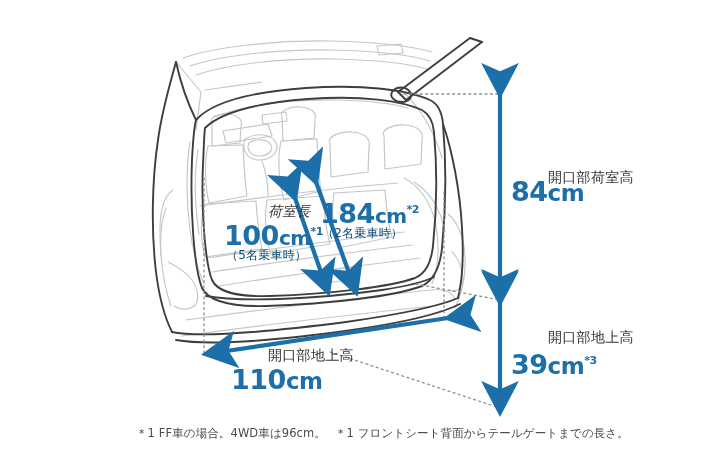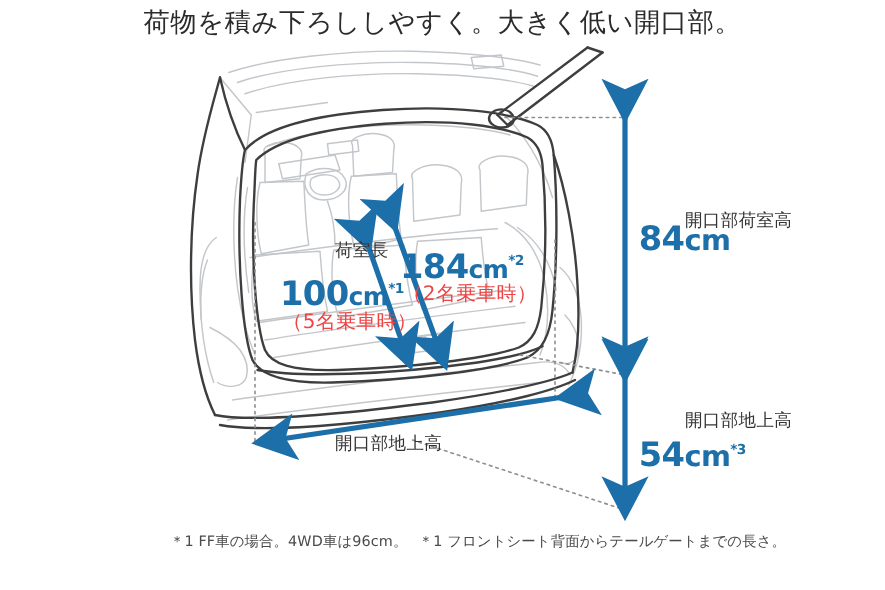--- a/index.html
+++ b/index.html
@@ -33,29 +33,29 @@
     color: #333333;
     letter-spacing: 0.3px;
     margin-left: 36px;
   }
   .lbl-val {            
     color: #1c6fa8;
     font-weight: bold;
     letter-spacing: -0.5px;
   }
   .lbl-sub {            
-    font-size: 16px;
-    color: #ef4444;
+    font-size: 12px;
+    color: #0c4a6e;
     letter-spacing: 0.2px;
     text-align: center;
   }
   .sup { font-size: 11px; vertical-align: super; font-weight: bold; }
 
   
-  #cargo-len-cap { left: 232px; top: 194px; }
+  #cargo-len-cap { left: 232px; top: 204px; font-style: italic; }
   #cargo-100 { left: 224px; top: 222px; font-size: 27px; }
   #cargo-100 .unit { font-size: 20px; }
   #cargo-100-sub { left: 226px; top: 249px; }
 
   #cargo-184 { left: 320px; top: 200px; font-size: 27px; text-align: right; }
   #cargo-184 .unit { font-size: 20px; }
   #cargo-184-sub { left: 322px; top: 227px; }
 
   
   #h-open-cap  { left: 512px; top: 170px; }
@@ -81,21 +81,20 @@
     letter-spacing: 0.1px;
   }
   .notes span { white-space: nowrap; }
   .note-gap { display: inline-block; width: 9px; }
 </style>
 </head>
 <body>
 
 <div id="page">
 
-  <div class="title">荷物を積み下ろししやすく。大きく低い開口部。</div>
 
   <svg id="art" viewBox="0 0 708 472">
     <defs>
       <marker id="ah" markerWidth="9" markerHeight="9" refX="7.4" refY="4.5" orient="auto">
         <path d="M0,0 L8.6,4.5 L0,9 L2,4.5 Z" fill="#1c6fa8"></path>
       </marker>
       <marker id="ah2" markerWidth="8" markerHeight="8" refX="6.6" refY="4" orient="auto">
         <path d="M0,0 L7.6,4 L0,8 L1.8,4 Z" fill="#1c6fa8"></path>
       </marker>
     </defs>
@@ -239,24 +238,27 @@
   </div>
   <div class="lbl lbl-sub" id="cargo-184-sub">（2名乗車時）</div>
 
   <div class="lbl lbl-cap" id="h-open-cap">開口部荷室高</div>
   <div class="lbl lbl-val" id="h-open-val">
     <span>84</span><span class="unit">cm</span>
   </div>
 
   <div class="lbl lbl-cap" id="h-grnd-cap">開口部地上高</div>
   <div class="lbl lbl-val" id="h-grnd-val">
-    <span>54</span><span class="unit">cm</span><span class="sup">*3</span>
+    <span>39</span><span class="unit">cm</span><span class="sup">*3</span>
   </div>
 
   <div class="lbl lbl-cap" id="w-cap">開口部地上高</div>
+  <div class="lbl lbl-val" id="w-val">
+    <span>110</span><span class="unit">cm</span>
+  </div>
 
   <div class="notes">
     <div>
       <span>＊1 FF車の場合。4WD車は96cm。</span><span class="note-gap"></span><span>＊1 フロントシート背面からテールゲートまでの長さ。</span>
     </div>
   </div>
 
 </div>
 
 </body></html>

